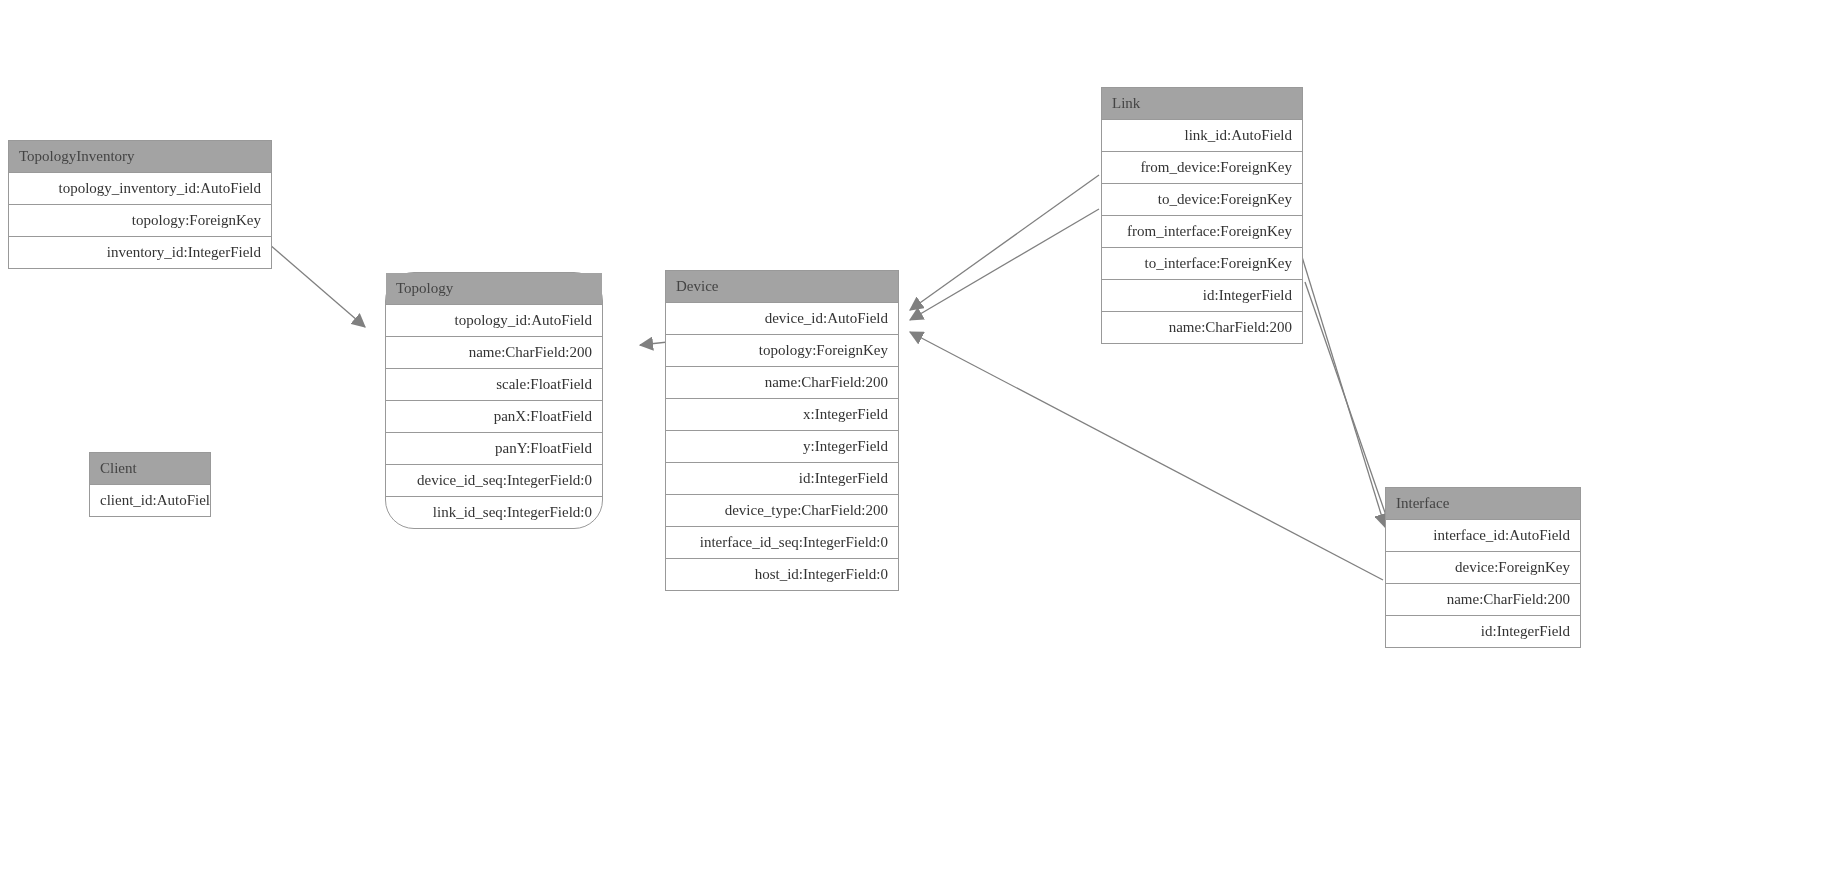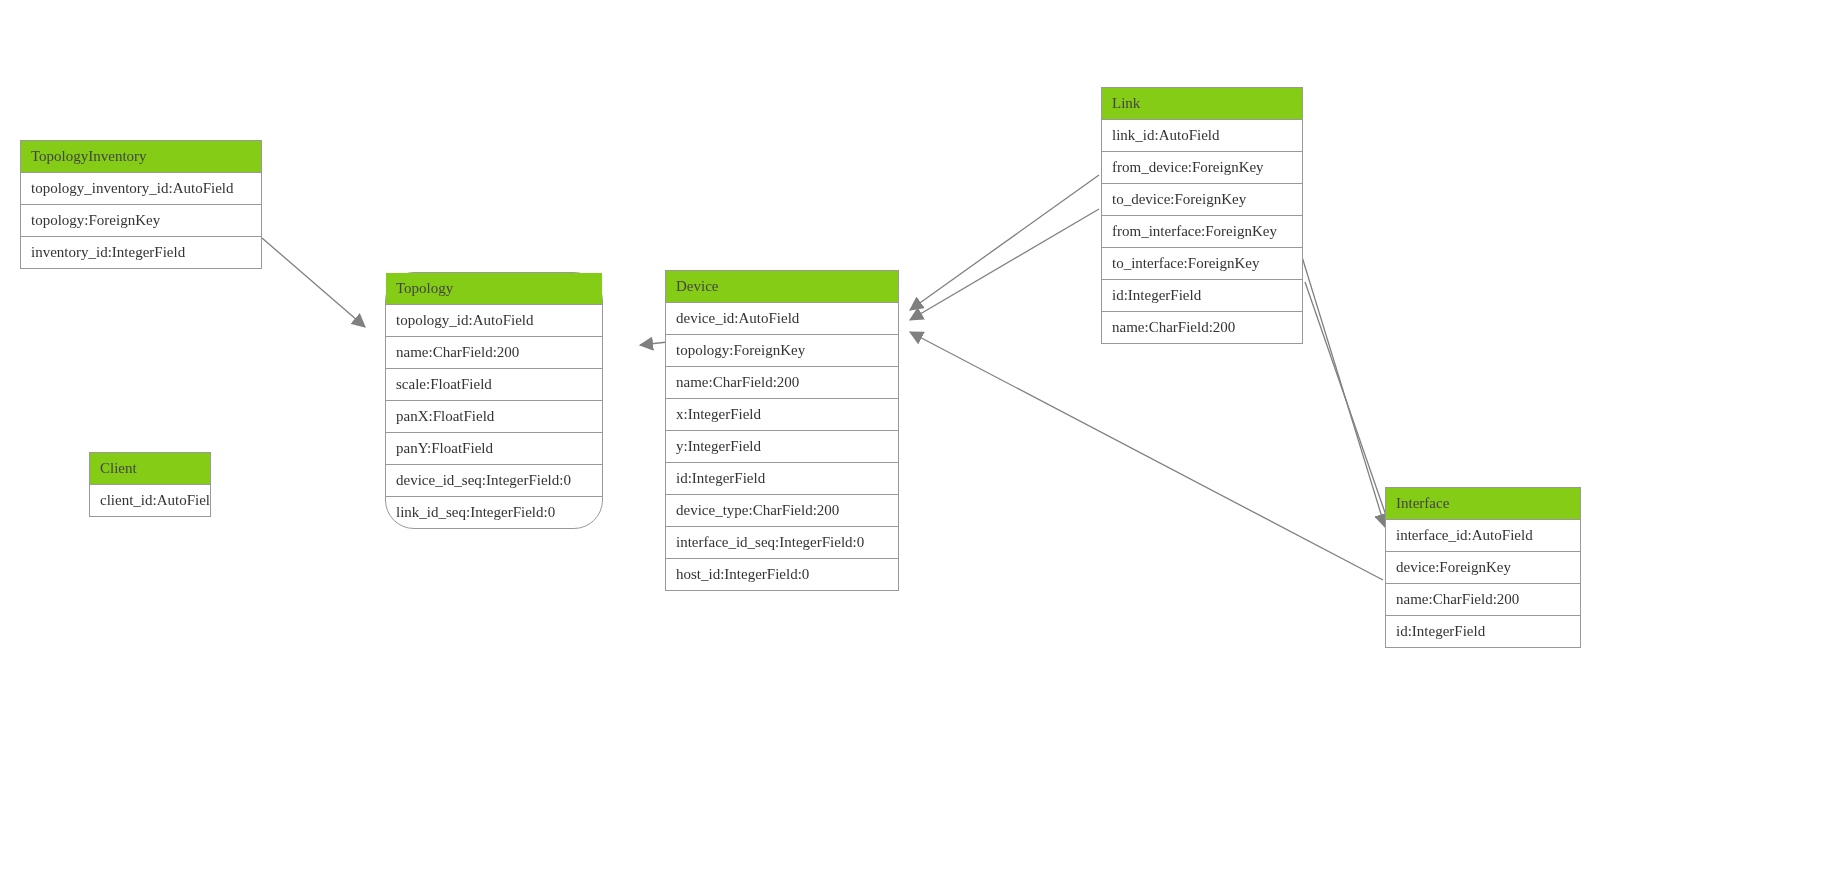--- a/index.html
+++ b/index.html
@@ -24,36 +24,37 @@
     pointer-events: none;
   }
   .entity {
     position: absolute;
     box-sizing: border-box;
     border: 1px solid #999999;
     background: #ffffff;
   }
   .entity .title {
     box-sizing: border-box;
-    background: #84cc16;
+    background: #a3a3a3;
     border-bottom: 1px solid #999999;
     color: #444444;
     font-size: 15px;
     padding: 7px 10px;
     white-space: nowrap;
     overflow: hidden;
   }
   .entity .field {
     box-sizing: border-box;
     border-bottom: 1px solid #999999;
     color: #333333;
     font-size: 15px;
     padding: 7px 10px;
     white-space: nowrap;
     overflow: hidden;
+    text-align: right;
   }
   .entity .field:last-child {
     border-bottom: none;
   }
 </style>
 </head>
 <body>
 
 <div id="canvas">
 
@@ -72,21 +73,21 @@
 
     <path d="M1099,209 L910,320" stroke="#808080" stroke-width="1.3" fill="none" marker-end="url(#arrow)"></path>
 
     <path d="M1299,247 L1385,527" stroke="#808080" stroke-width="1.3" fill="none" marker-end="url(#arrow)"></path>
 
     <path d="M1305,282 L1390,527" stroke="#808080" stroke-width="1.3" fill="none" marker-end="url(#arrow)"></path>
 
     <path d="M910,332 L1383,580" stroke="#808080" stroke-width="1.3" fill="none" marker-start="url(#arrow)"></path>
   </svg>
 
-  <div class="entity" style="left:20px; top:140px; width:242px;">
+  <div class="entity" style="left:8px; top:140px; width:264px;">
     <div class="title">TopologyInventory</div>
     <div class="field">topology_inventory_id:AutoField</div>
     <div class="field">topology:ForeignKey</div>
     <div class="field">inventory_id:IntegerField</div>
   </div>
 
   <div class="entity" style="left:53px; top:452px; width:122px;margin-left:36px;">
     <div class="title">Client</div>
     <div class="field">client_id:AutoField</div>
   </div>

